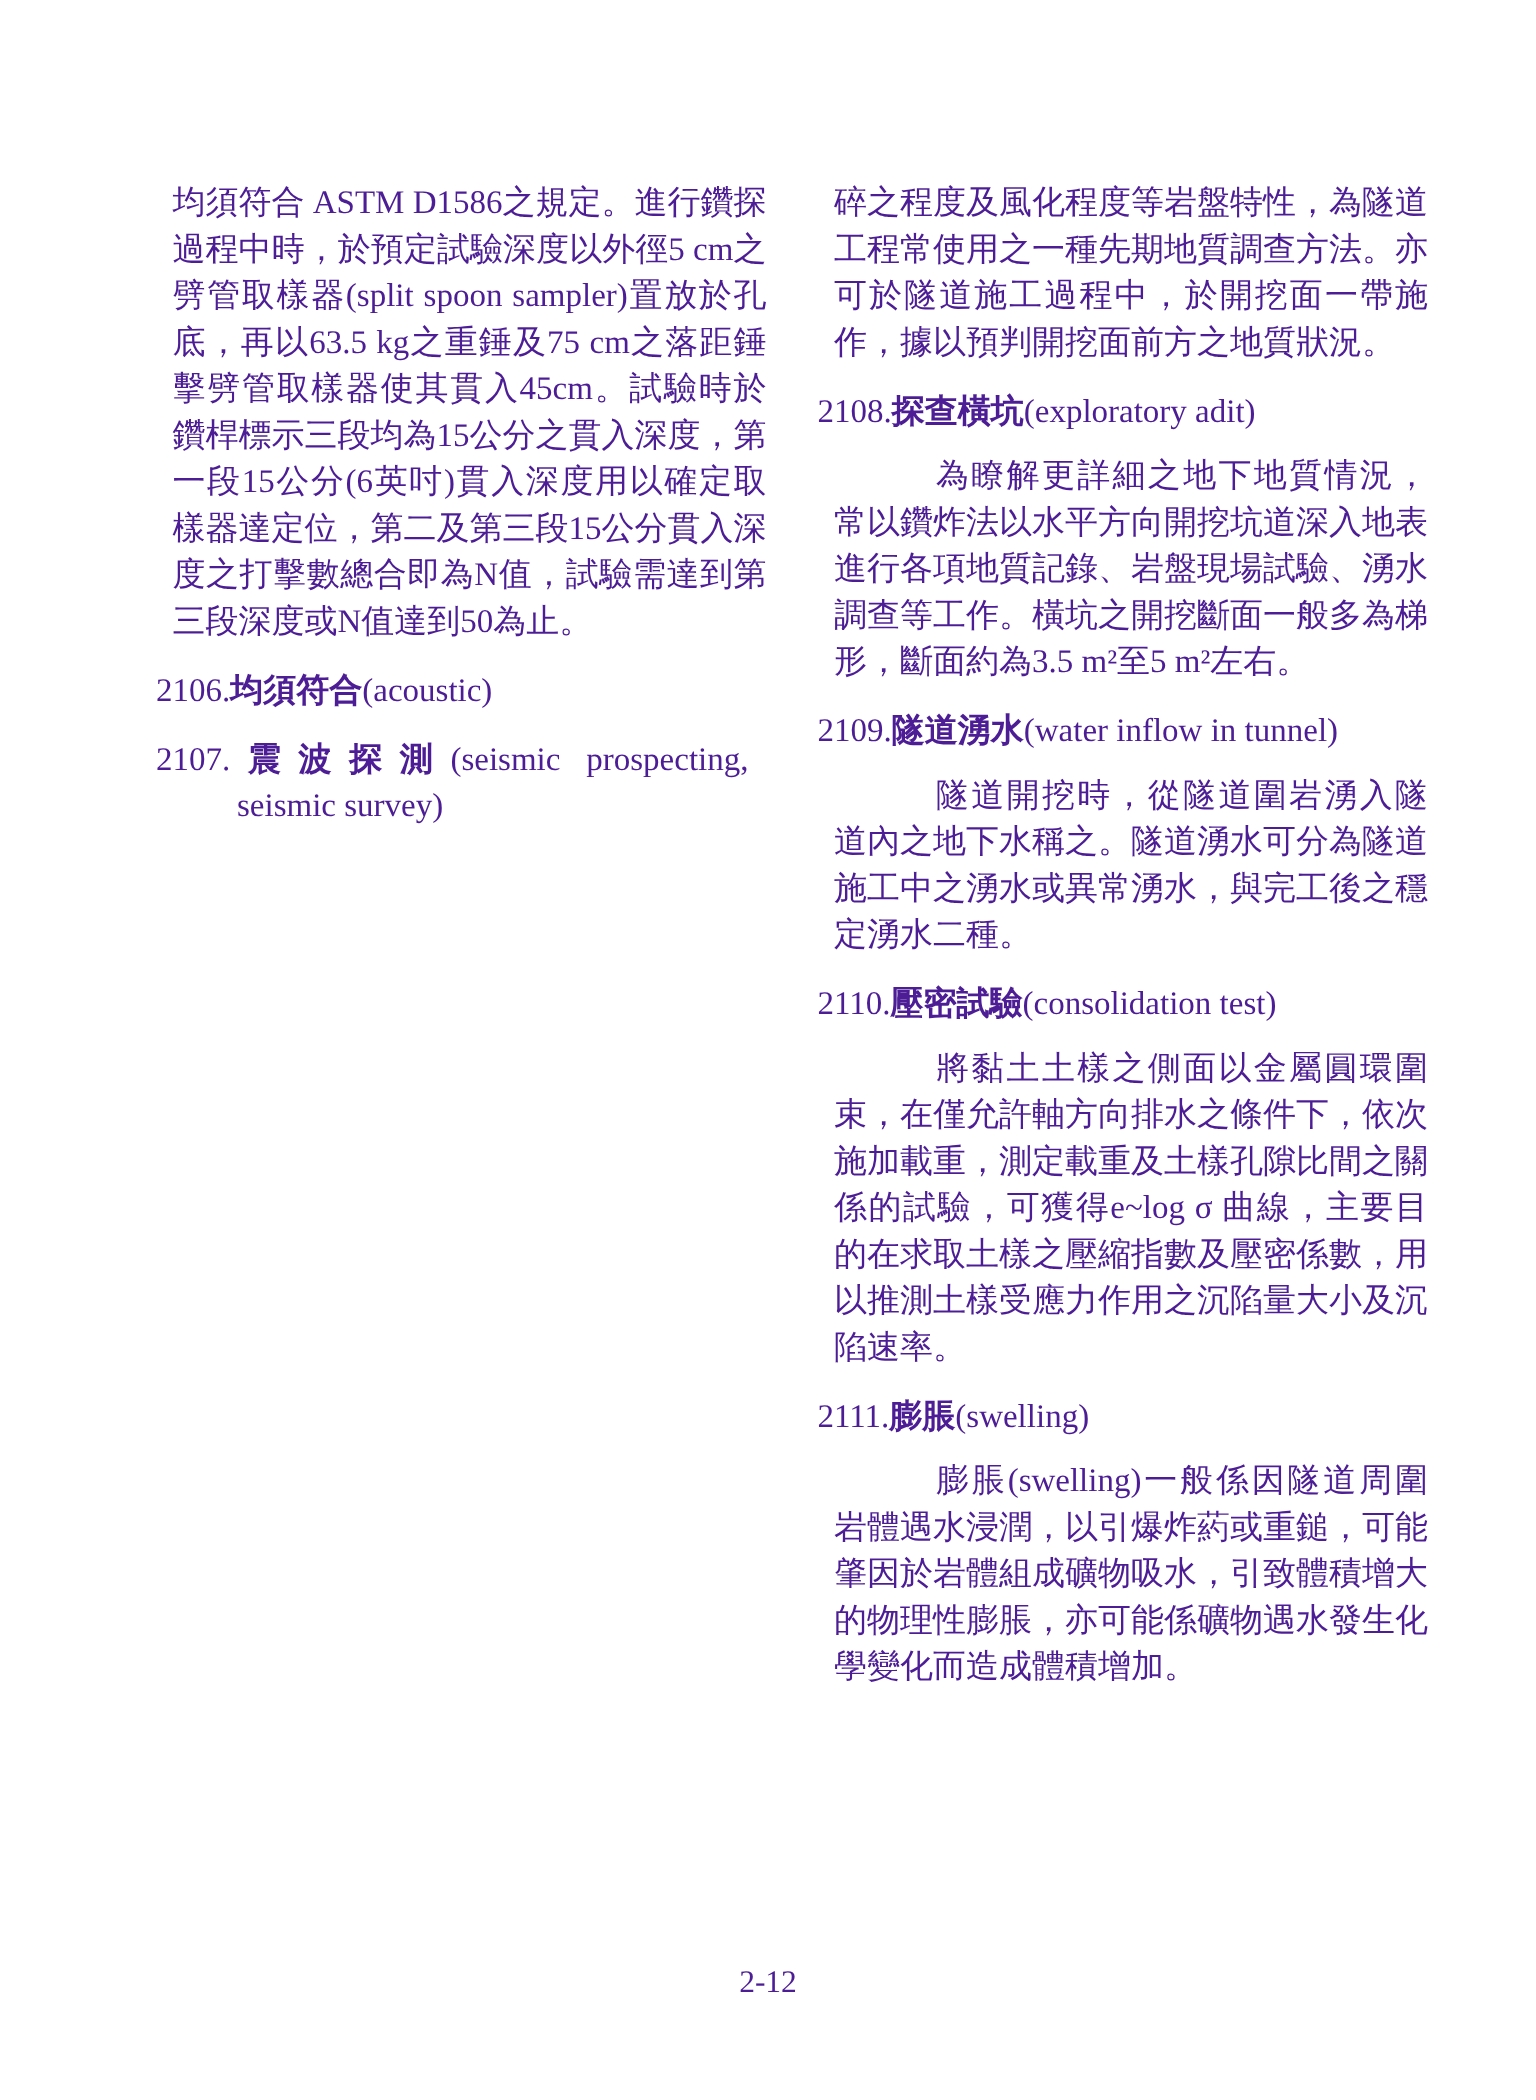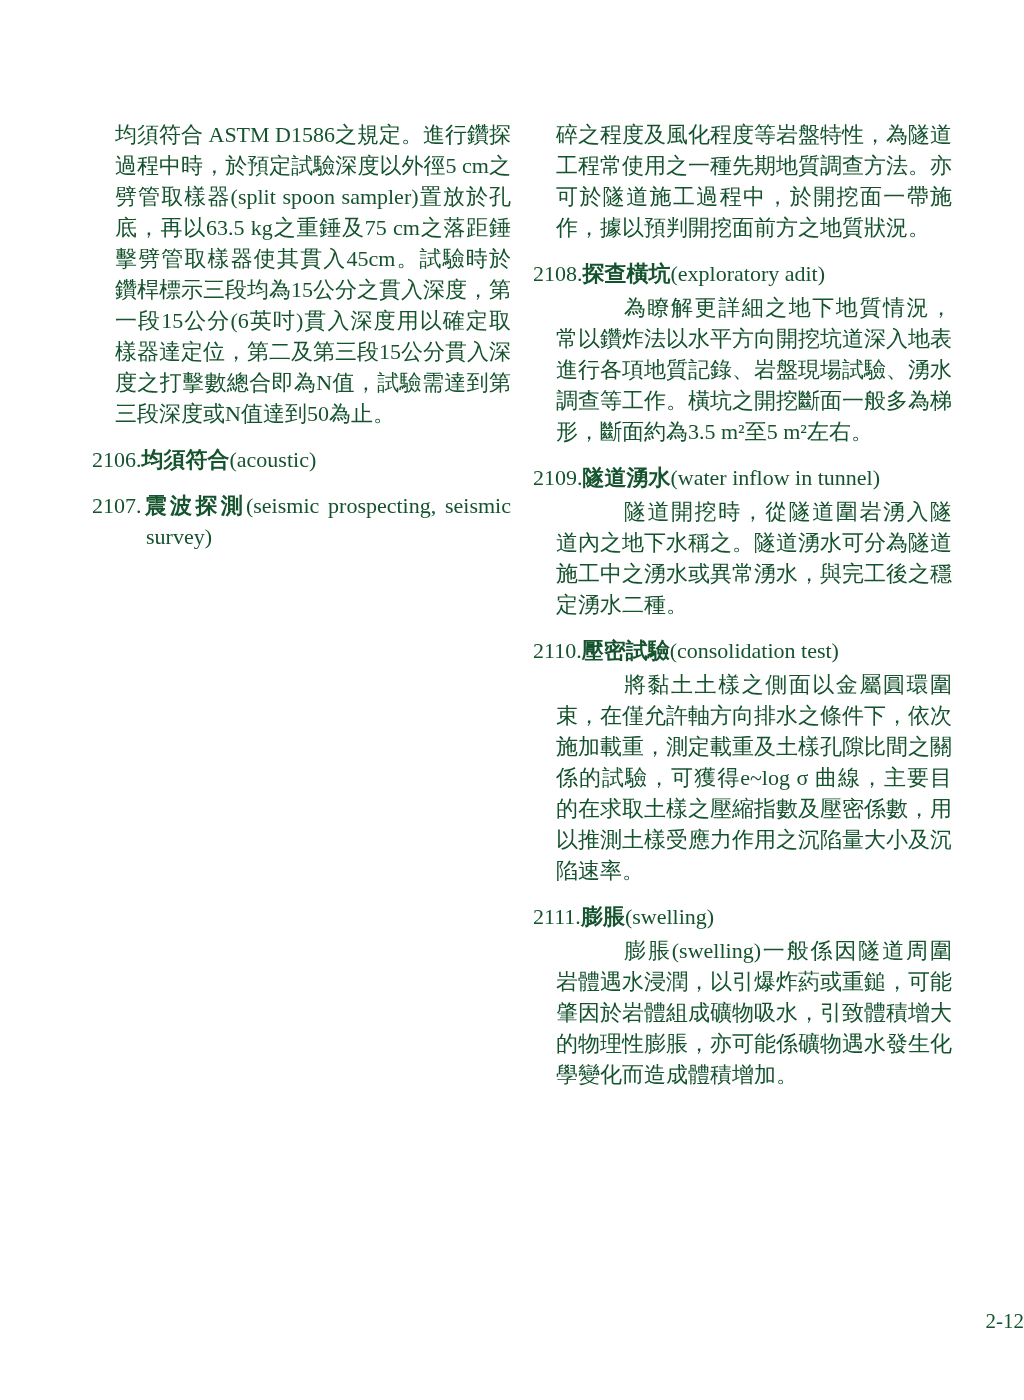--- a/index.html
+++ b/index.html
@@ -7,21 +7,21 @@
     padding: 0;
     background: #e8e8e8;
   }
   .page {
     position: relative;
     width: 1024px;
     height: 1400px;
     margin: 0 auto;
     background: #ffffff;
     font-family: "Liberation Serif", "DejaVu Serif", serif;
-    color: #14532d;
+    color: #4c1d95;
     overflow: hidden;
   }
   .columns {
     position: absolute;
     left: 92px;
     top: 119px;
     width: 860px;
     display: flex;
     gap: 22px;
   }
@@ -34,35 +34,35 @@
   .cont-para {
     margin: 0 0 0 23px;
     text-indent: 0;
   }
   .entry {
     margin-top: 15px;
   }
   .entry-heading {
     padding-left: 54px;
     text-indent: -54px;
-    margin: 0;
+    margin: 12px;
   }
   .entry-heading .term {
     font-weight: bold;
   }
   .entry-body {
     margin: 3px 0 0 23px;
     text-indent: 68px;
   }
   .page-footer {
     position: absolute;
     top: 1308px;
     left: 0;
     width: 100%;
-    text-align: right;
+    text-align: center;
     font-size: 21px;
     line-height: 26px;
   }
 </style>
 </head>
 <body>
 
 <div class="page">
   <div class="columns">
 

